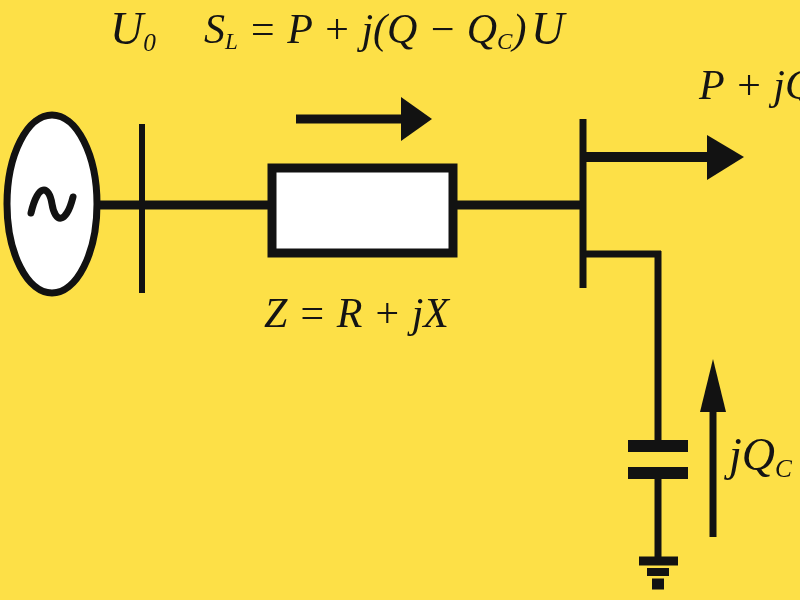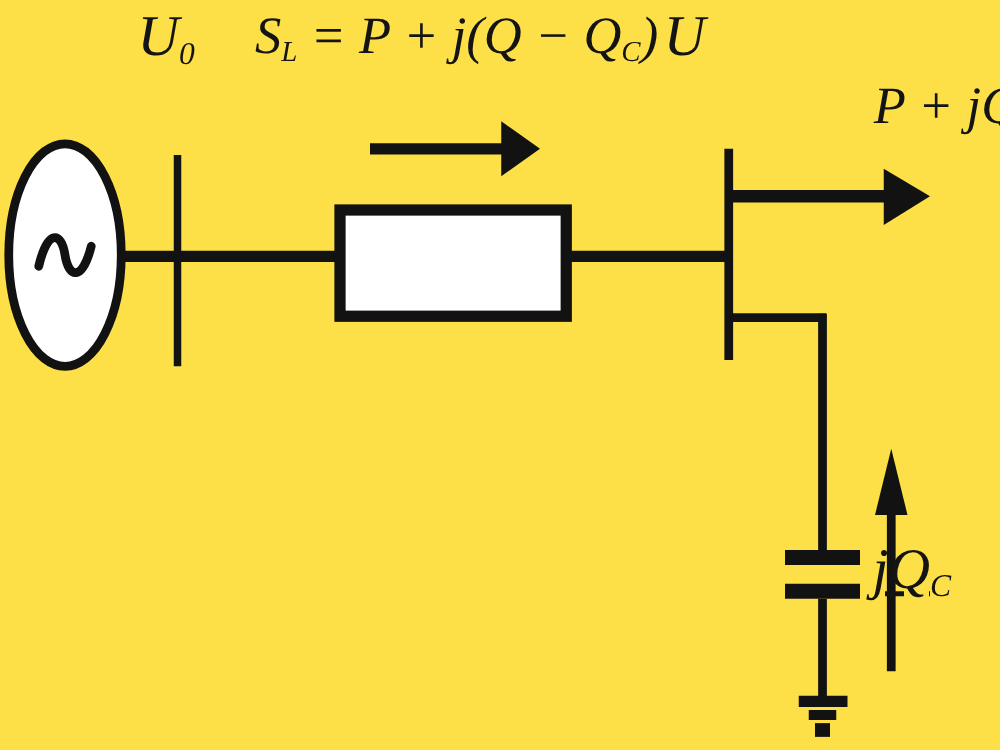--- a/index.html
+++ b/index.html
@@ -24,21 +24,21 @@
     font-size: 0.55em;
     font-style: italic;
     vertical-align: -0.28em;
     line-height: 0;
   }
   .lbl-u0   { left: 110px; top: 6px;   font-size: 46px; }
   .lbl-sl   { left: 204px; top: 8px;   font-size: 42px; }
   .lbl-u    { left: 531px; top: 6px;   font-size: 46px; }
   .lbl-pjq  { left: 699px; top: 64px;  font-size: 42px; }
   .lbl-z    { left: 264px; top: 292px; font-size: 42px; }
-  .lbl-jqc  { left: 698px; top: 432px; font-size: 46px; text-decoration: underline; }
+  .lbl-jqc  { left: 729px; top: 432px; font-size: 46px; }
 </style>
 </head>
 <body>
 
 <div class="stage">
 
   <svg width="800" height="600" viewBox="0 0 800 600">
     <g stroke="#121212" fill="none" stroke-linecap="butt">
 
       <g>
@@ -93,16 +93,17 @@
   </svg>
 
   <div class="lbl lbl-u0"><span>U</span><sub>0</sub></div>
 
   <div class="lbl lbl-sl"><span>S</span><sub>L</sub><span> = P + j(Q − Q</span><sub>C</sub><span>)</span></div>
 
   <div class="lbl lbl-u">U</div>
 
   <div class="lbl lbl-pjq">P + jQ</div>
 
+  <div class="lbl lbl-z">Z = R + jX</div>
 
   <div class="lbl lbl-jqc"><span>jQ</span><sub>C</sub></div>
 
 </div>
 
 </body></html>

